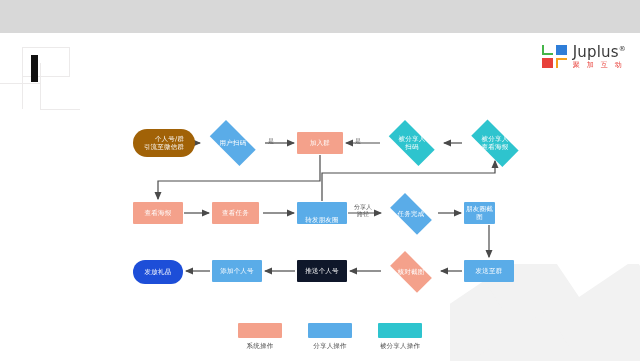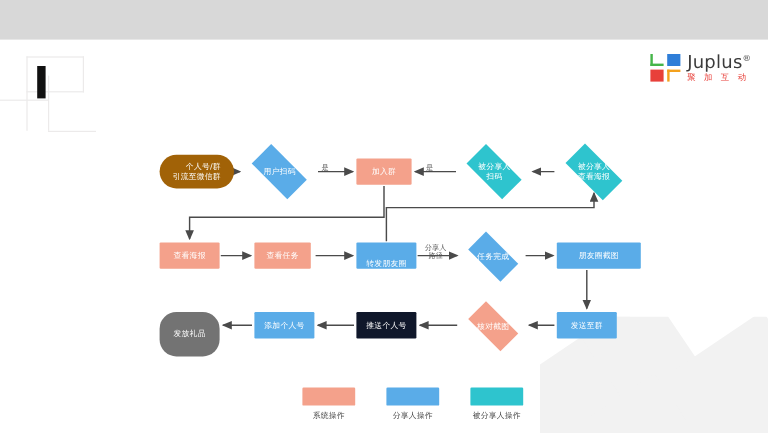--- a/index.html
+++ b/index.html
@@ -111,21 +111,21 @@
     font-size: 6px;
     color: #555555;
     text-align: center;
     line-height: 1.2;
     white-space: pre-line;
   }
 
   
   #legend {
     position: absolute;
-    left: 252px; top: 290px;
+    left: 238px; top: 290px;
     display: flex;
     align-items: flex-start;
     gap: 26px;
   }
   .legend-item { display: flex; flex-direction: column; align-items: center; gap: 4px; }
   .legend-swatch { width: 44px; height: 15px; border-radius: 1px; }
   .legend-label { font-size: 6.5px; color: #4a4a4a; letter-spacing: .2px; }
 </style>
 </head>
 <body>
@@ -231,25 +231,25 @@
 
     <div class="node shape-rect" style="left:297px; top:169px; width:50px; height:22px; background:#5aace8;align-items:flex-end;">
       <span class="lbl">转发朋友圈</span>
     </div>
 
     <div class="node shape-diamond" style="left:384px; top:166px; width:54px; height:30px;">
       <span class="dia-bg" style="background:#5aace8;"></span>
       <span class="lbl">任务完成</span>
     </div>
 
-    <div class="node shape-rect" style="left:464px; top:169px; width:70px; height:22px; background:#5aace8;">
+    <div class="node shape-rect" style="left:464px; top:169px; width:31px; height:22px; background:#5aace8;">
       <span class="lbl">朋友圈截图</span>
     </div>
 
-    <div class="node shape-round" style="left:133px; top:227px; width:50px; height:37px; background:#737373;">
+    <div class="node shape-round" style="left:133px; top:227px; width:50px; height:24px; background:#1d4ed8;">
       <span class="lbl">发放礼品</span>
     </div>
 
     <div class="node shape-rect" style="left:212px; top:227px; width:50px; height:22px; background:#5aace8;">
       <span class="lbl">添加个人号</span>
     </div>
 
     <div class="node shape-rect" style="left:297px; top:227px; width:50px; height:22px; background:#0f172a;">
       <span class="lbl">推送个人号</span>
     </div>

